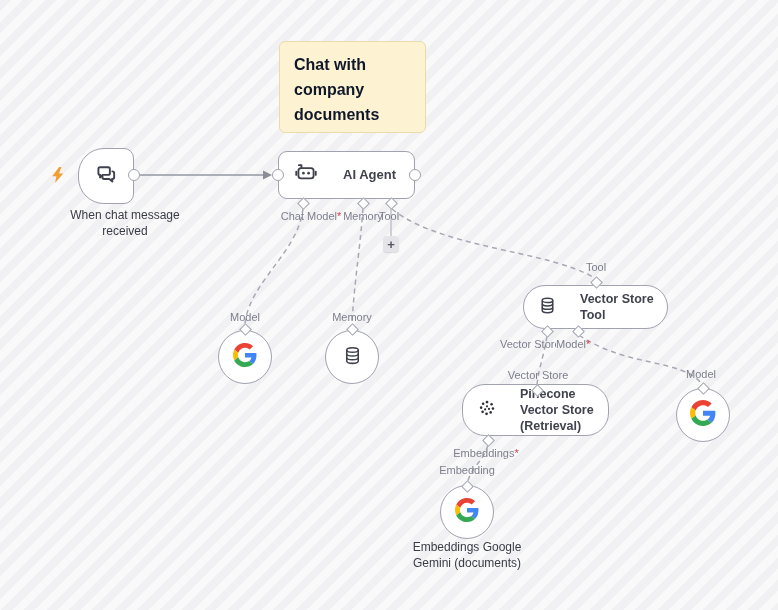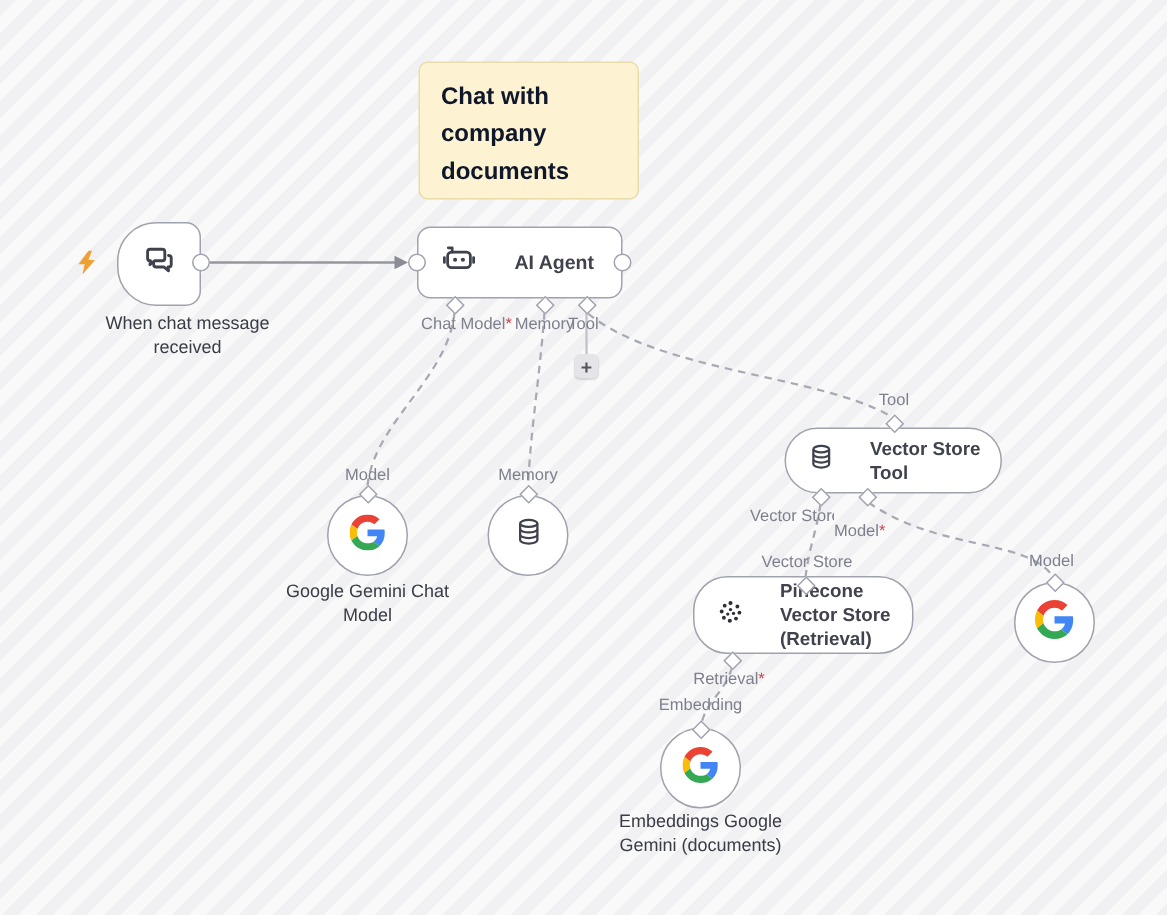--- a/index.html
+++ b/index.html
@@ -100,21 +100,20 @@
   <div class="node circle-node" style="left:218px;top:330px;">
     <span>
       <svg width="24" height="24" viewBox="0 0 48 48">
           <path fill="#EA4335" d="M24 9.5c3.54 0 6.71 1.22 9.21 3.6l6.85-6.85C35.9 2.38 30.47 0 24 0 14.62 0 6.51 5.38 2.56 13.22l7.98 6.19C12.43 13.72 17.74 9.5 24 9.5z"></path>
           <path fill="#4285F4" d="M46.98 24.55c0-1.57-.15-3.09-.38-4.55H24v9.02h12.94c-.58 2.96-2.26 5.48-4.78 7.18l7.73 6c4.51-4.18 7.09-10.36 7.09-17.65z"></path>
           <path fill="#FBBC05" d="M10.53 28.59c-.48-1.45-.76-2.99-.76-4.59s.27-3.14.76-4.59l-7.98-6.19C.92 16.46 0 20.12 0 24c0 3.88.92 7.54 2.56 10.78l7.97-6.19z"></path>
           <path fill="#34A853" d="M24 48c6.48 0 11.93-2.13 15.89-5.81l-7.73-6c-2.15 1.45-4.92 2.3-8.16 2.3-6.26 0-11.57-4.22-13.47-9.91l-7.98 6.19C6.51 42.62 14.62 48 24 48z"></path>
         </svg>
     </span>
   </div>
-  <div class="caption" style="left:180px;top:387px;width:130px;">Google Gemini Chat Model</div>
 
   <div class="port-label center" style="left:352px;top:311px;">Memory</div>
   <div class="diamond" style="left:347.5px;top:324.5px;"></div>
   <div class="node circle-node" style="left:325px;top:330px;">
     <span>
       <svg width="23" height="23" viewBox="0 0 24 24" fill="none" stroke="#3f414d" stroke-width="1.6">
         <ellipse cx="12" cy="6.2" rx="6" ry="2.4"></ellipse>
         <path d="M6 6.2 v11.6 c0 1.3 2.7 2.4 6 2.4 s6 -1.1 6 -2.4 V6.2"></path>
         <path d="M6 10.1 c0 1.3 2.7 2.4 6 2.4 s6 -1.1 6 -2.4"></path>
         <path d="M6 14 c0 1.3 2.7 2.4 6 2.4 s6 -1.1 6 -2.4"></path>
@@ -131,21 +130,21 @@
         <path d="M6 6.2 v11.6 c0 1.3 2.7 2.4 6 2.4 s6 -1.1 6 -2.4 V6.2"></path>
         <path d="M6 10.1 c0 1.3 2.7 2.4 6 2.4 s6 -1.1 6 -2.4"></path>
         <path d="M6 14 c0 1.3 2.7 2.4 6 2.4 s6 -1.1 6 -2.4"></path>
       </svg>
     </span>
     <span class="pill-title">Vector Store Tool</span>
   </div>
   <div class="diamond" style="left:542.5px;top:326.5px;"></div>
   <div class="diamond" style="left:573.5px;top:326.5px;"></div>
   <div class="port-label clip" style="left:500px;top:338px;"><span>Vector Store</span></div>
-  <div class="port-label" style="left:556px;top:338px;margin-top:10px;"><span>Model</span><span class="req">*</span></div>
+  <div class="port-label" style="left:556px;top:338px;"><span>Model</span><span class="req">*</span></div>
 
   <div class="port-label center" style="left:538px;top:369px;">Vector Store</div>
   <div class="diamond" style="left:532.5px;top:385.5px;"></div>
   <div class="node pill-node" style="left:462px;top:384px;width:147px;height:52px;">
     <span>
       <svg width="22" height="22" viewBox="0 0 24 24" fill="#2e2f36">
         <circle cx="12" cy="5.5" r="1.5"></circle>
           <circle cx="17" cy="8" r="1.4"></circle>
           <circle cx="18.5" cy="12.5" r="1.4"></circle>
         <circle cx="16" cy="16.8" r="1.4"></circle>
@@ -154,21 +153,21 @@
         <circle cx="5.6" cy="11.6" r="1.4"></circle>
           <circle cx="7.8" cy="7.4" r="1.4"></circle>
         <circle cx="12" cy="10.2" r="1.2"></circle>
           <circle cx="14.2" cy="13" r="1.2"></circle>
           <circle cx="10" cy="13.5" r="1.2"></circle>
       </svg>
     </span>
     <span class="pill-title" style="width:104px;">Pinecone Vector Store (Retrieval)</span>
   </div>
   <div class="diamond" style="left:483.5px;top:435.5px;"></div>
-  <div class="port-label center" style="left:486px;top:447px;"><span>Retrieval</span><span class="req">*</span></div>
+  <div class="port-label center" style="left:486px;top:447px;"><span>Embeddings</span><span class="req">*</span></div>
 
   <div class="port-label center" style="left:701px;top:368px;">Model</div>
   <div class="diamond" style="left:698.5px;top:383.5px;"></div>
   <div class="node circle-node" style="left:676px;top:388px;">
     <span>
       <svg width="26" height="26" viewBox="0 0 48 48">
           <path fill="#EA4335" d="M24 9.5c3.54 0 6.71 1.22 9.21 3.6l6.85-6.85C35.9 2.38 30.47 0 24 0 14.62 0 6.51 5.38 2.56 13.22l7.98 6.19C12.43 13.72 17.74 9.5 24 9.5z"></path>
           <path fill="#4285F4" d="M46.98 24.55c0-1.57-.15-3.09-.38-4.55H24v9.02h12.94c-.58 2.96-2.26 5.48-4.78 7.18l7.73 6c4.51-4.18 7.09-10.36 7.09-17.65z"></path>
           <path fill="#FBBC05" d="M10.53 28.59c-.48-1.45-.76-2.99-.76-4.59s.27-3.14.76-4.59l-7.98-6.19C.92 16.46 0 20.12 0 24c0 3.88.92 7.54 2.56 10.78l7.97-6.19z"></path>
           <path fill="#34A853" d="M24 48c6.48 0 11.93-2.13 15.89-5.81l-7.73-6c-2.15 1.45-4.92 2.3-8.16 2.3-6.26 0-11.57-4.22-13.47-9.91l-7.98 6.19C6.51 42.62 14.62 48 24 48z"></path>

